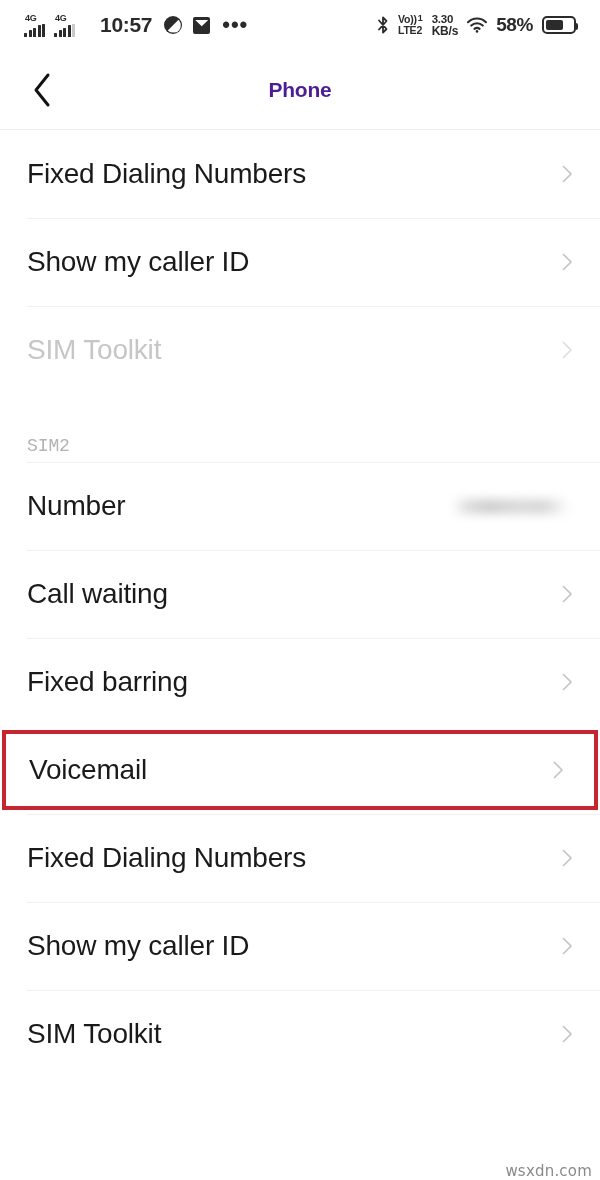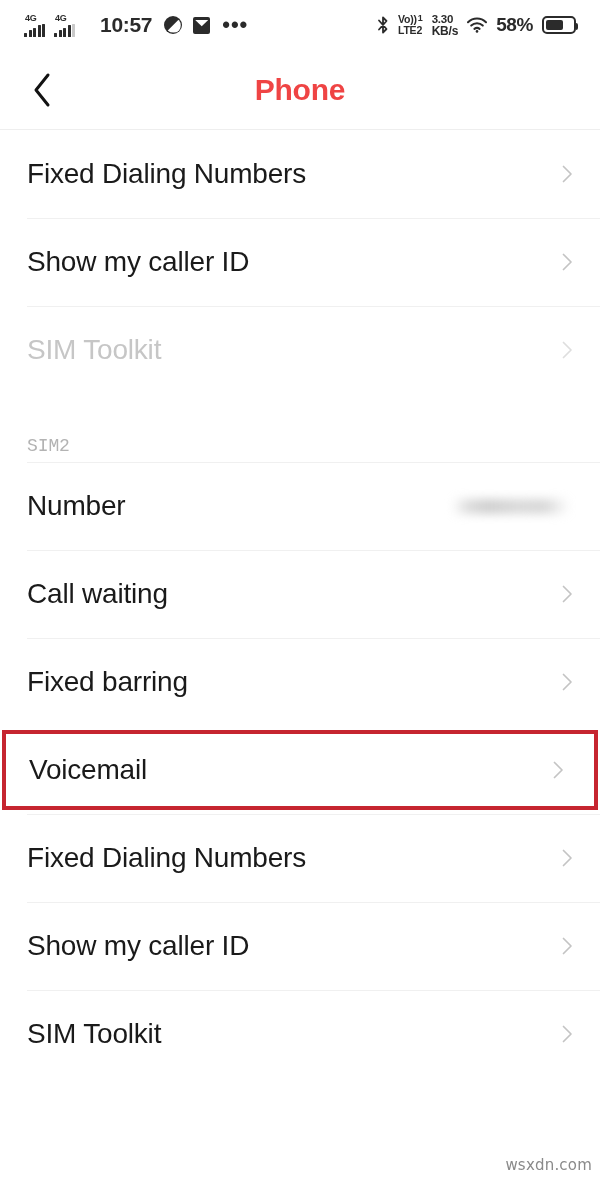--- a/index.html
+++ b/index.html
@@ -185,23 +185,23 @@
     justify-content: center;
     cursor: pointer;
   }
   .back-btn svg { display: block; }
   .appbar-title {
     position: absolute;
     left: 0; right: 0;
     top: 50%;
     transform: translateY(-50%);
     text-align: center;
-    font-size: 30px;
+    font-size: 21px;
     font-weight: 700;
-    color: #ef4444;
+    color: #4c1d95;
     letter-spacing: -0.2px;
   }
 
   
   .list { position: relative; }
   .row {
     height: 88px;
     display: flex;
     align-items: center;
     padding: 0 22px 0 27px;
@@ -262,21 +262,21 @@
     padding-left: 23px;
     padding-right: 25px;
     height: 80px;
     margin: 4px 2px 4px 2px;
   }
   .row.highlighted::before { display: none; }
 
   .watermark {
     position: absolute;
     right: 8px;
-    bottom: 6px;
+    bottom: 0;
     font-size: 15px;
     color: #8a8a8a;
     font-family: "DejaVu Sans", sans-serif;
     letter-spacing: 0.2px;
   }
 </style>
 </head>
 <body>
 
 <div class="statusbar">

